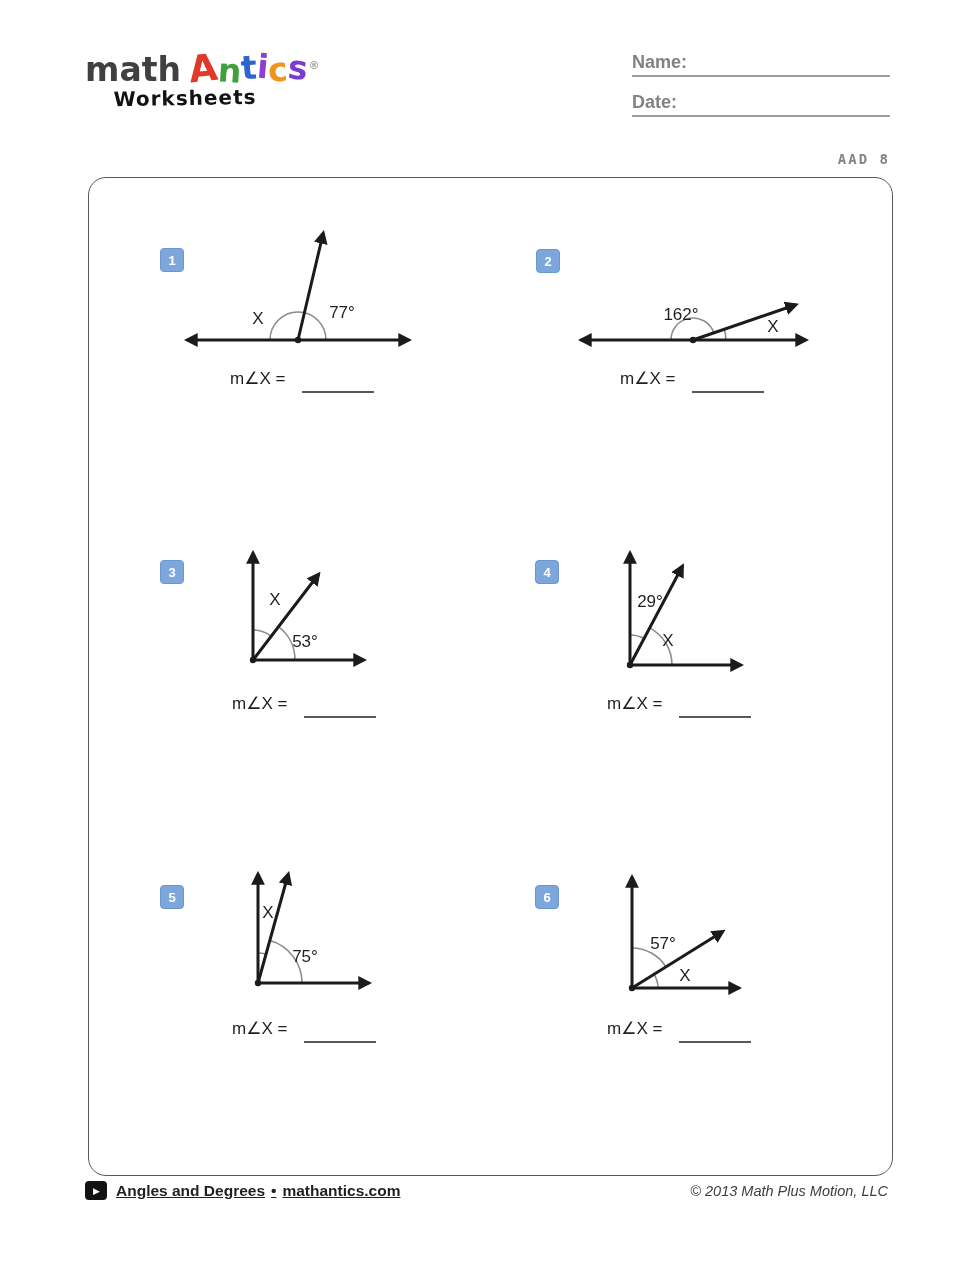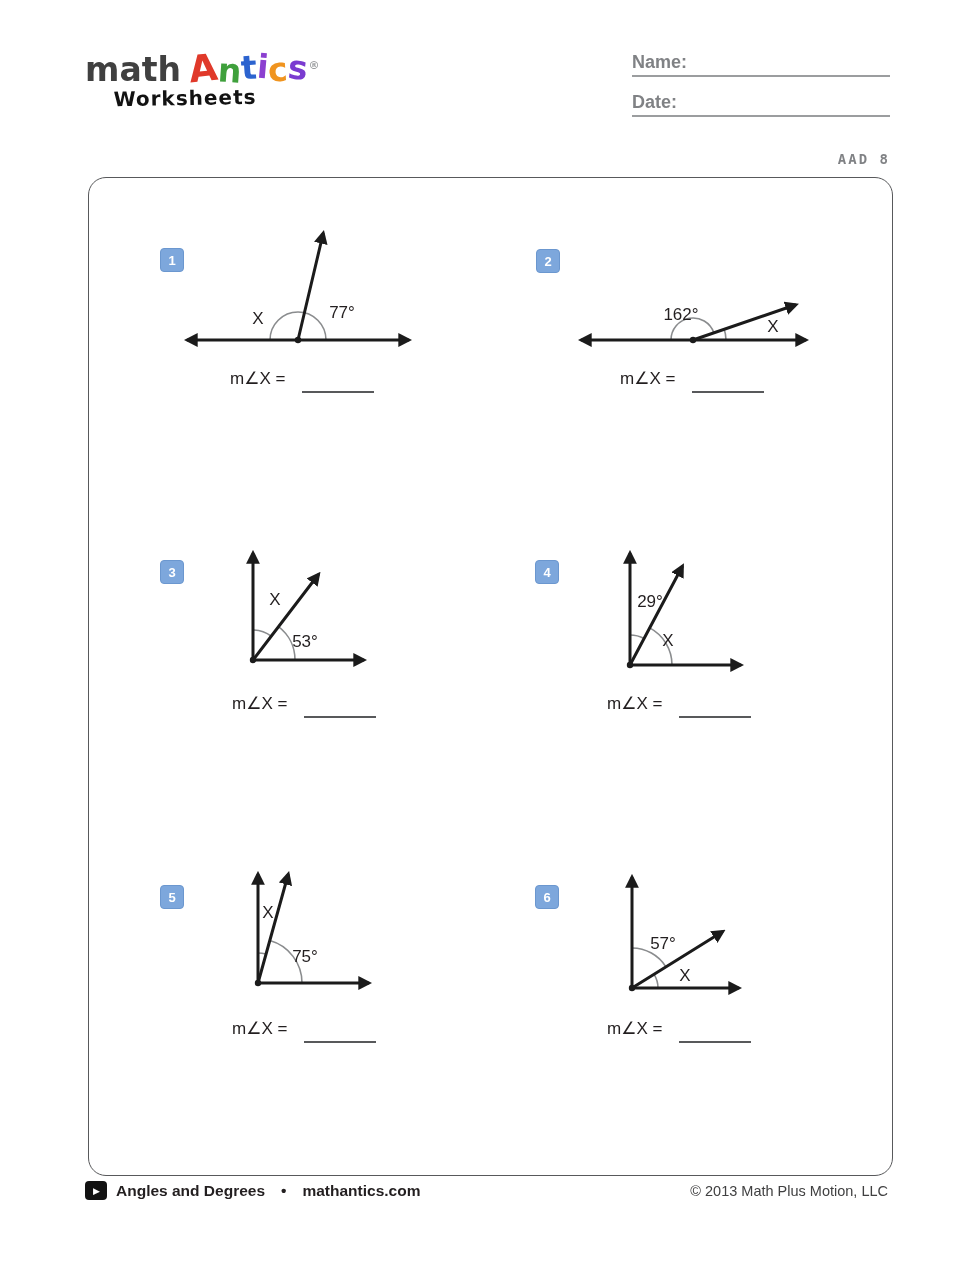--- a/index.html
+++ b/index.html
@@ -58,22 +58,22 @@
   
   .answer{position:absolute;display:flex;align-items:center;font-size:17px;color:var(--text-dark);}
   .answer .prompt{padding-bottom:3px;}
   .answer .blank{width:72px;height:24px;border-bottom:2px solid var(--blank-line);margin-left:17px;}
 
   
   .footer-left{position:absolute;left:85px;top:1181px;display:flex;align-items:center;gap:9px;
                font-weight:bold;font-size:15.5px;color:var(--text-dark);}
   .play{width:22px;height:19px;background:#121212;border-radius:4px;color:#fff;
         display:flex;align-items:center;justify-content:center;font-size:9px;padding-left:1px;box-sizing:border-box;}
-  .footer-text{display:flex;gap:16px;}
-  .copyright{position:absolute;right:91px;top:1183px;font-size:14.5px;color:#404041;}
+  .footer-text{display:flex;gap:6px;text-decoration:underline;}
+  .copyright{position:absolute;right:91px;top:1183px;font-style:italic;font-size:14.5px;color:#404041;}
 </style>
 </head>
 <body>
 
 <div class="page">
 
   <svg width="0" height="0" style="position:absolute" aria-hidden="true">
     <defs>
       <marker id="ah" viewBox="0 0 10 10" refX="7" refY="5" markerWidth="4.6" markerHeight="4.6" orient="auto-start-reverse">
         <path d="M0,0 L10,5 L0,10 z" class="ah"></path>

